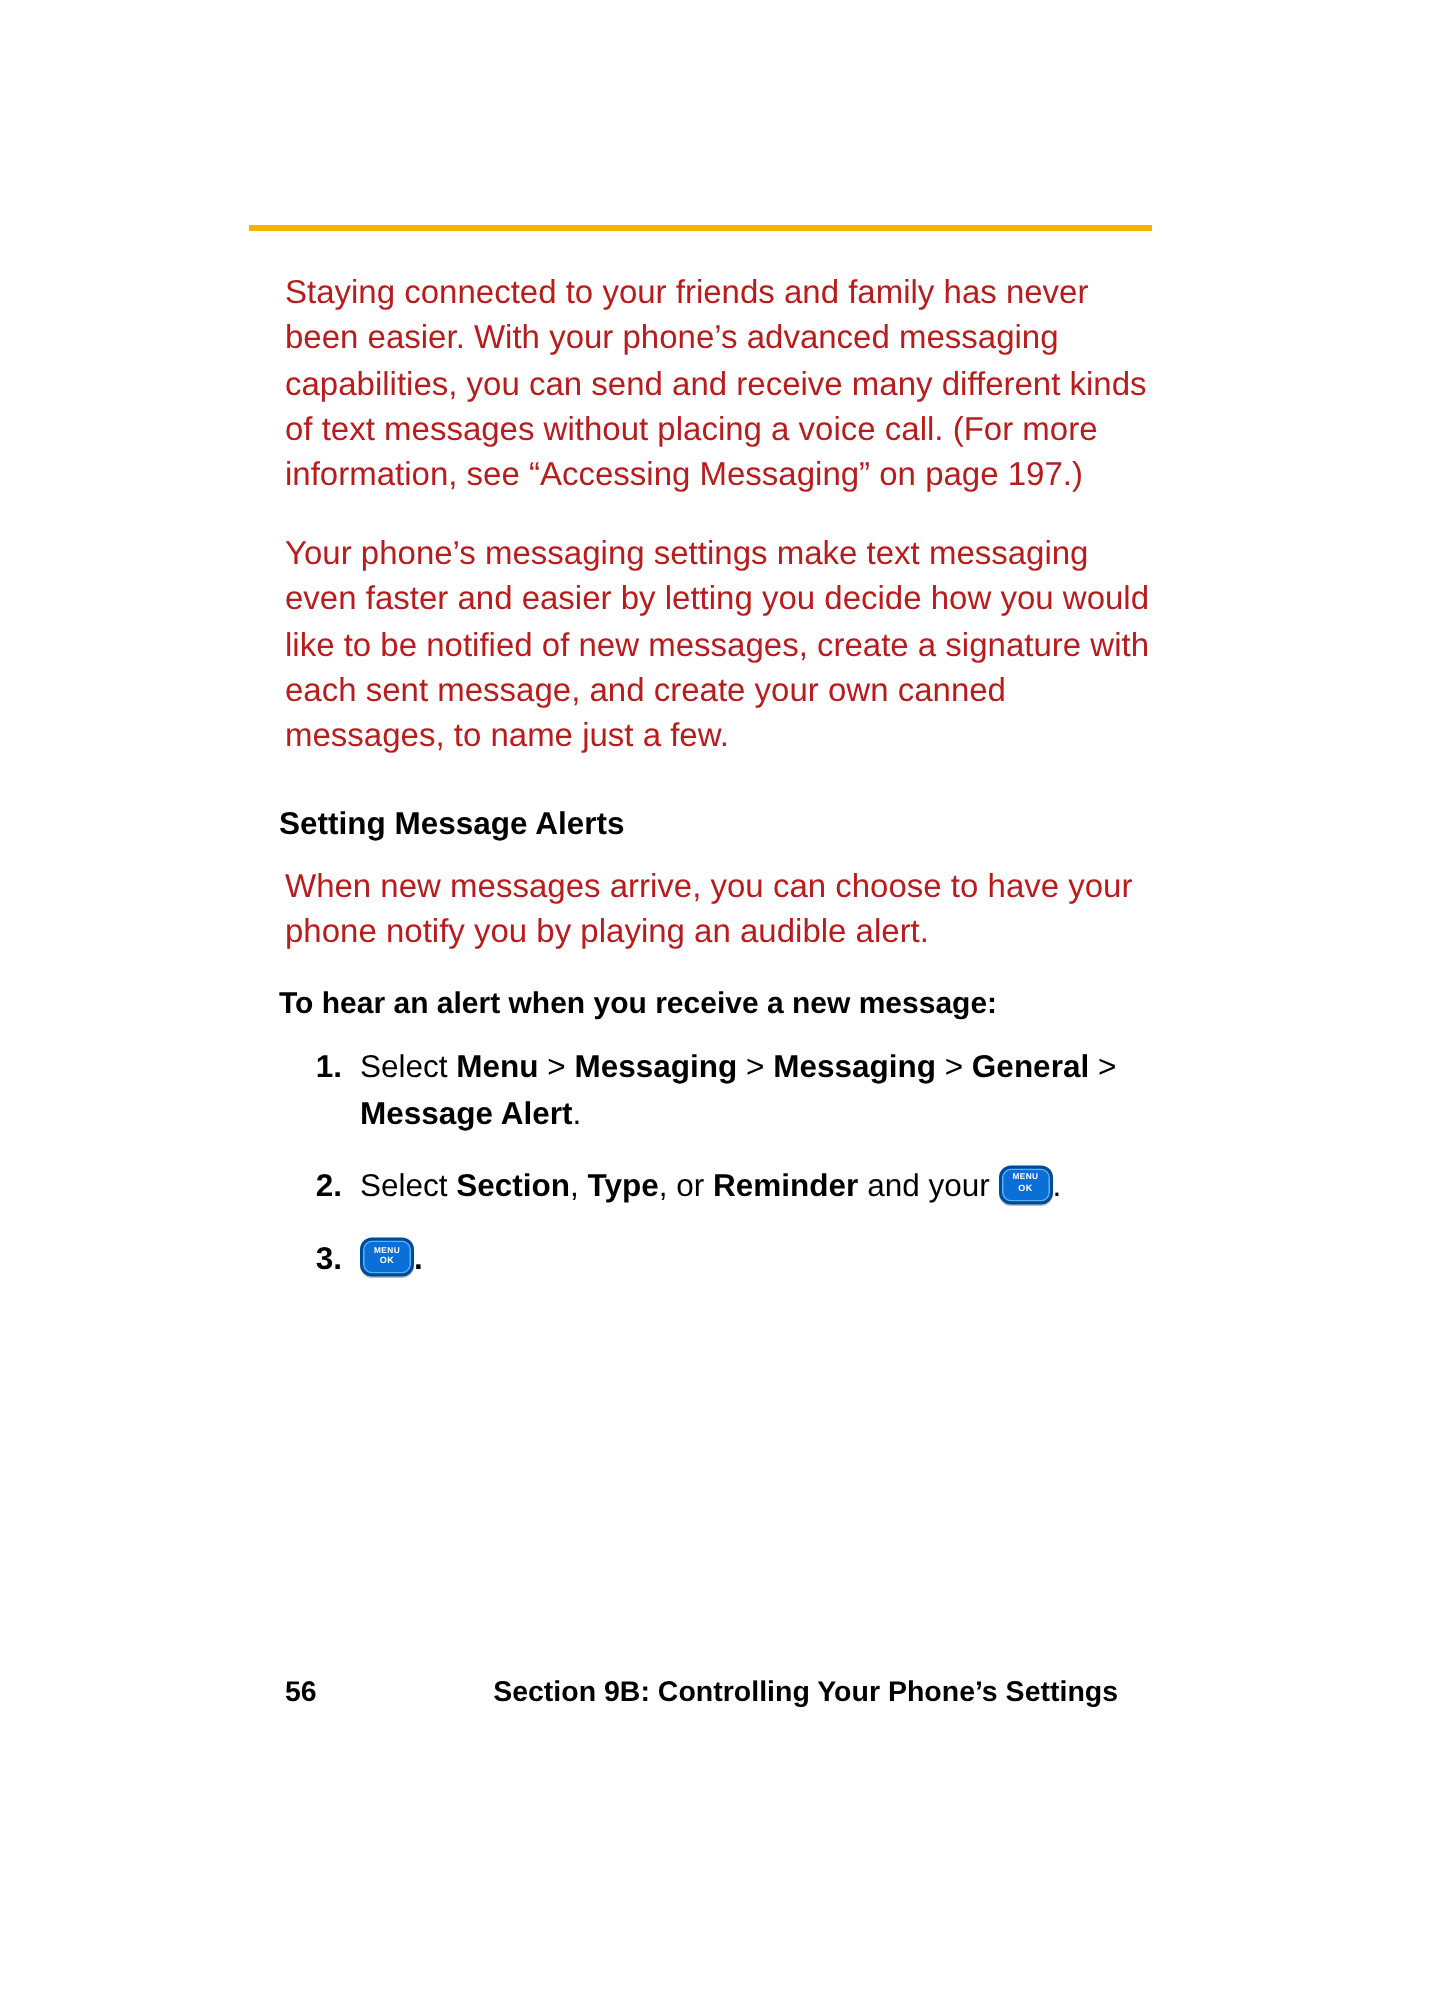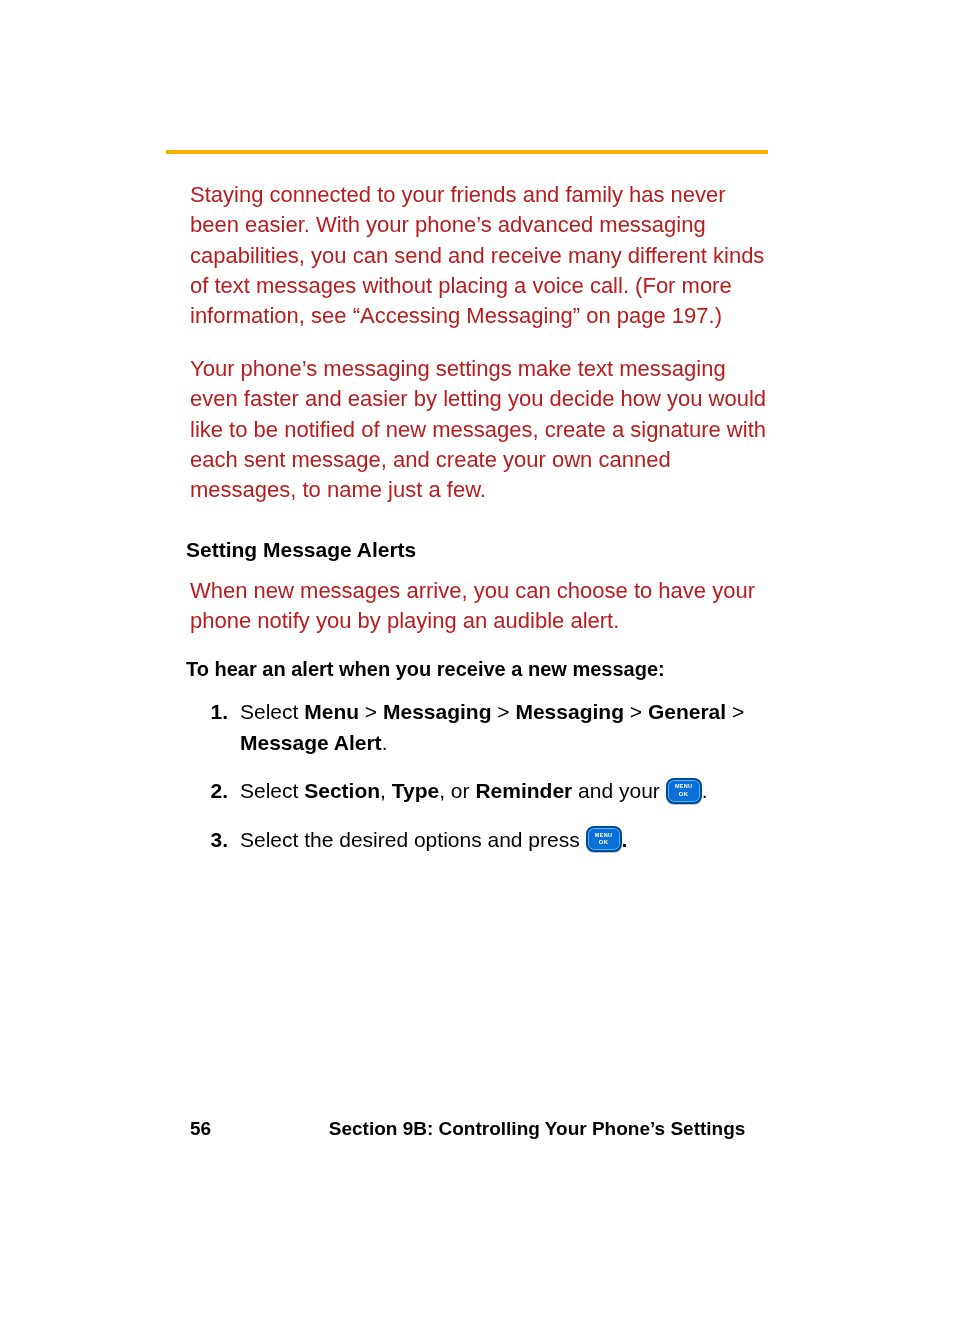--- a/index.html
+++ b/index.html
@@ -144,21 +144,21 @@
       <span class="step-body">
         <span>Select </span><span class="b">Section</span><span>, </span><span class="b">Type</span><span>, or </span><span class="b">Reminder</span><span> and your </span><span class="menu-key">
             <span class="line1">MENU</span>
             <span class="line2">OK</span>
           </span><span>.</span>
       </span>
     </li>
     <li>
       <span class="step-num">3.</span>
       <span class="step-body">
-        <span>Select the desired options and press </span><span class="menu-key">
+        <span class="menu-key">
             <span class="line1">MENU</span>
             <span class="line2">OK</span>
           </span><span class="b">.</span>
       </span>
     </li>
   </ol>
 
 </div>
 
 <div class="footer">

